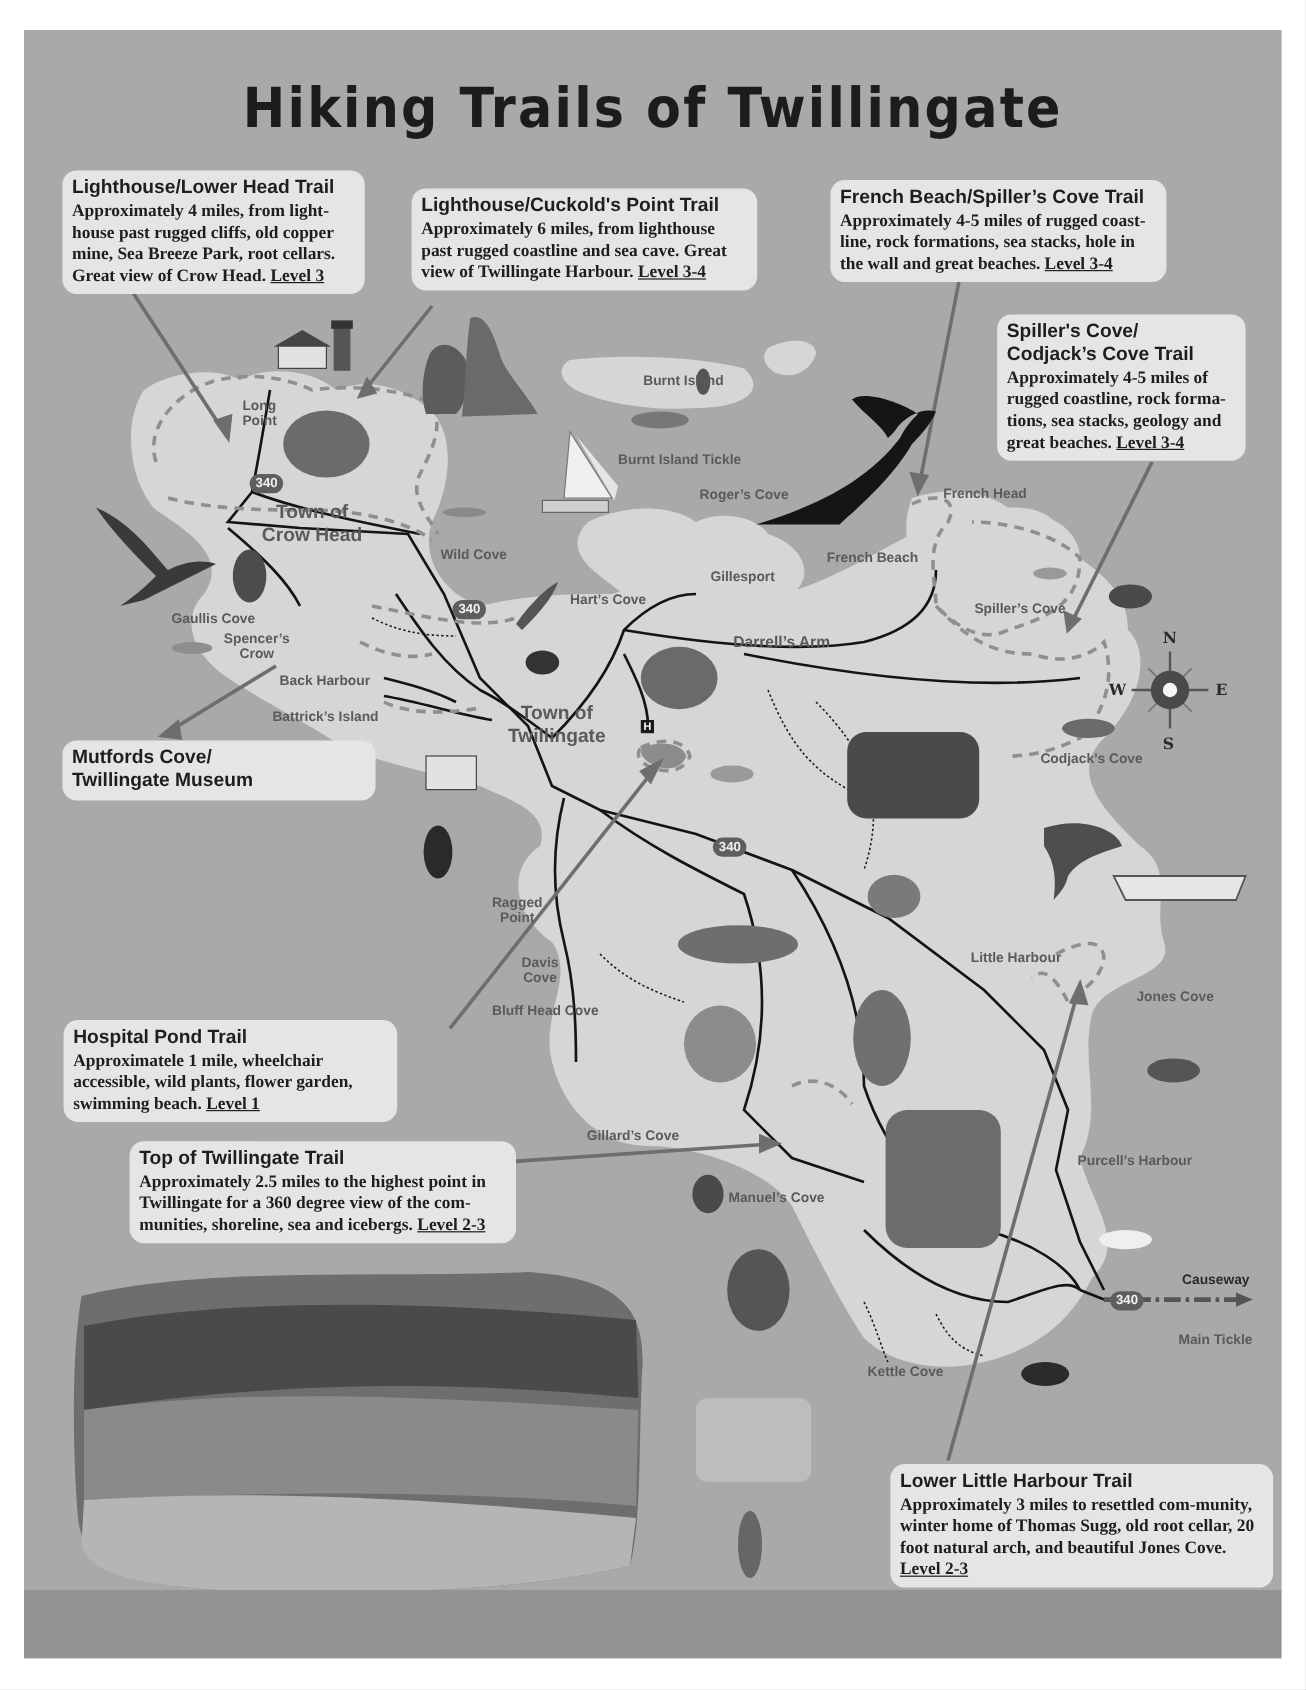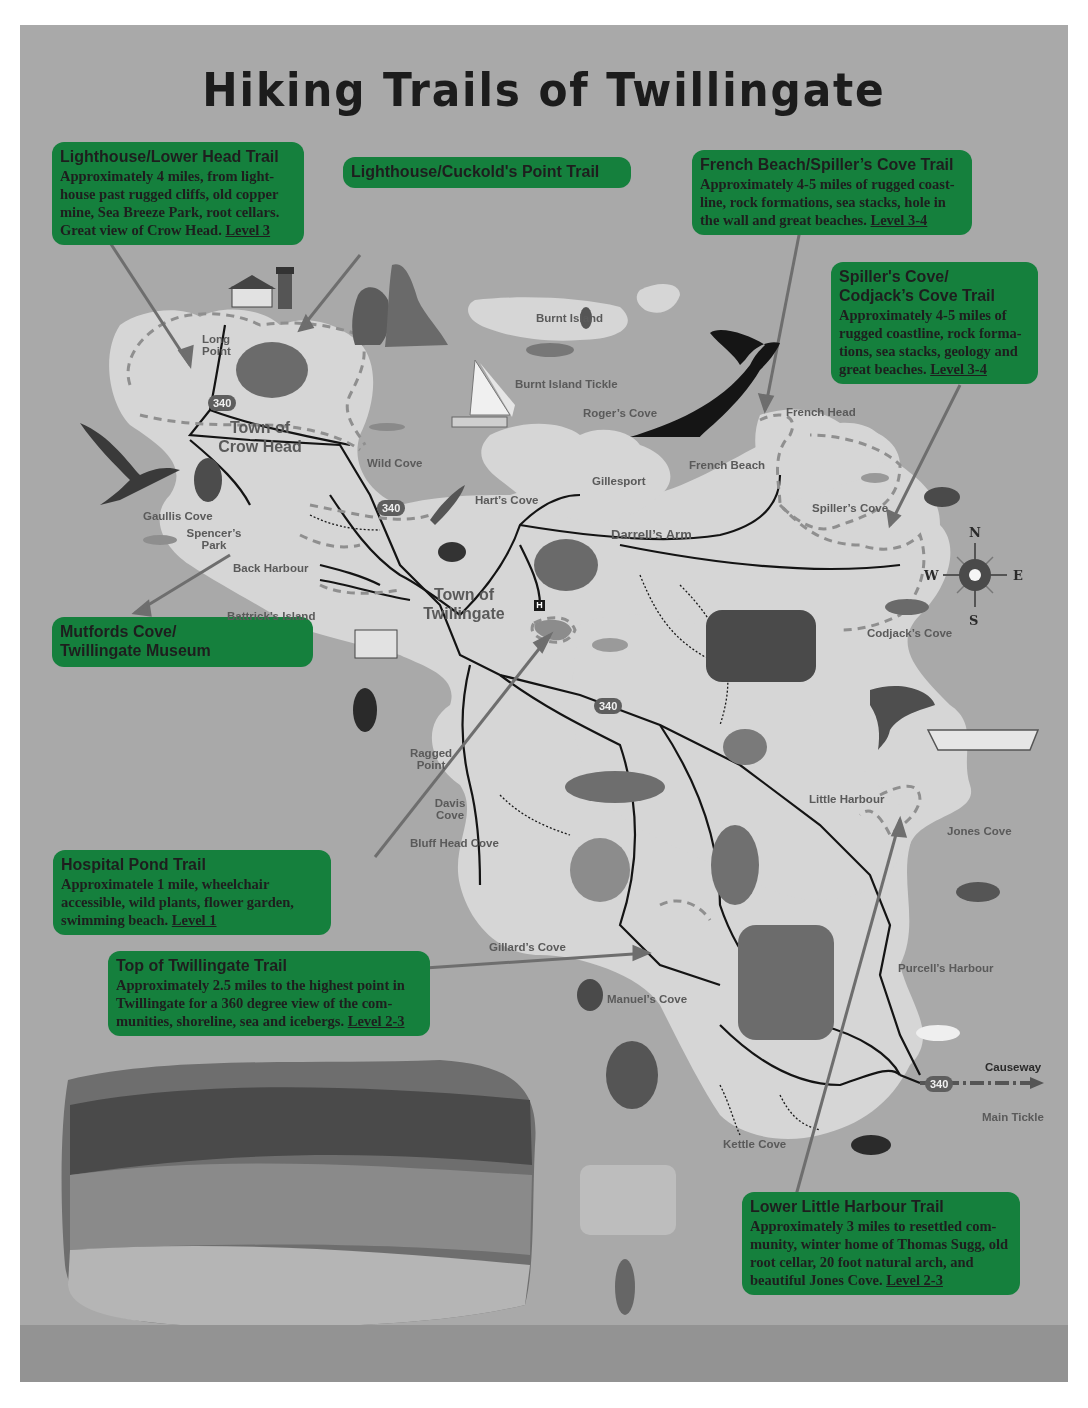--- a/index.html
+++ b/index.html
@@ -1,21 +1,21 @@
 <!DOCTYPE html>
 <html><head>
 <meta charset="utf-8">
 <style>
   html,body{margin:0;padding:0;background:#ffffff;}
   body{width:1088px;height:1408px;position:relative;overflow:hidden;font-family:"Liberation Sans",sans-serif;}
   #poster{position:absolute;left:20px;top:25px;width:1048px;height:1300px;background:#a9a9a9;overflow:hidden;}
   #footer-band{position:absolute;left:20px;top:1325px;width:1048px;height:57px;background:#939393;}
   #map-svg{position:absolute;left:0;top:0;width:1048px;height:1300px;}
   .title{position:absolute;left:0;top:38px;width:1048px;text-align:center;font-family:"DejaVu Sans",sans-serif;font-weight:bold;font-size:46px;letter-spacing:2px;color:#1c1c1c;transform:scaleX(0.92);transform-origin:center;}
-  .callout{position:absolute;background:#15803d;border-radius:12px;padding:5px 8px 6px 8px;box-sizing:border-box;color:#1e1e1e;}
+  .callout{position:absolute;background:#e5e5e5;border-radius:12px;padding:5px 8px 6px 8px;box-sizing:border-box;color:#1e1e1e;}
   .callout .c-title{font-family:"Liberation Sans",sans-serif;font-weight:bold;font-size:16px;line-height:19px;margin-bottom:1px;}
   .callout .c-body{font-family:"Liberation Serif",serif;font-weight:bold;font-size:14.5px;line-height:18px;}
   .callout .c-level{text-decoration:underline;}
   .place{position:absolute;font-family:"Liberation Sans",sans-serif;font-weight:bold;font-size:11.5px;color:#5a5a5a;line-height:12px;white-space:nowrap;}
   .town{position:absolute;font-family:"Liberation Sans",sans-serif;font-weight:bold;font-size:16px;color:#5a5a5a;line-height:19px;text-align:center;}
   .road-badge{position:absolute;background:#5e5e5e;color:#f0f0f0;font-family:"Liberation Sans",sans-serif;font-weight:bold;font-size:11px;border-radius:9px;padding:1px 5px;line-height:14px;}
   .compass-letter{position:absolute;font-family:"DejaVu Serif",serif;font-weight:bold;font-size:13px;color:#2a2a2a;}
   .causeway{position:absolute;font-family:"Liberation Sans",sans-serif;font-weight:bold;font-size:11.5px;color:#2b2b2b;}
   .hospital{position:absolute;width:11px;height:11px;background:#1a1a1a;color:#fff;font-size:9px;font-weight:bold;line-height:11px;text-align:center;font-family:"Liberation Sans",sans-serif;}
 </style>
@@ -202,20 +202,21 @@
 
   <div class="title">Hiking Trails of Twillingate</div>
 
   <div class="callout" style="left:32px;top:117px;width:252px;">
     <div class="c-title">Lighthouse/Lower Head Trail</div>
     <div class="c-body"><span>Approximately 4 miles, from light-house past rugged cliffs, old copper mine, Sea Breeze Park, root cellars. Great view of Crow Head.</span> <span class="c-level">Level 3</span></div>
   </div>
 
   <div class="callout" style="left:323px;top:132px;width:288px;">
     <div class="c-title">Lighthouse/Cuckold's Point Trail</div>
+    <div class="c-body"><span>Approximately 6 miles, from lighthouse past rugged coastline and sea cave. Great view of Twillingate Harbour.</span> <span class="c-level">Level 3-4</span></div>
   </div>
 
   <div class="callout" style="left:672px;top:125px;width:280px;">
     <div class="c-title">French Beach/Spiller’s Cove Trail</div>
     <div class="c-body"><span>Approximately 4-5 miles of rugged coast-line, rock formations, sea stacks, hole in the wall and great beaches.</span> <span class="c-level">Level 3-4</span></div>
   </div>
 
   <div class="callout" style="left:811px;top:237px;width:207px;">
     <div class="c-title" style="width:170px;">Spiller's Cove/ Codjack’s Cove Trail</div>
     <div class="c-body"><span>Approximately 4-5 miles of rugged coastline, rock forma-tions, sea stacks, geology and great beaches.</span> <span class="c-level">Level 3-4</span></div>
@@ -228,43 +229,43 @@
   <div class="callout" style="left:33px;top:825px;width:278px;">
     <div class="c-title">Hospital Pond Trail</div>
     <div class="c-body"><span>Approximatele 1 mile, wheelchair accessible, wild plants, flower garden, swimming beach.</span> <span class="c-level">Level 1</span></div>
   </div>
 
   <div class="callout" style="left:88px;top:926px;width:322px;">
     <div class="c-title">Top of Twillingate Trail</div>
     <div class="c-body"><span>Approximately 2.5 miles to the highest point in Twillingate for a 360 degree view of the com-munities, shoreline, sea and icebergs.</span> <span class="c-level">Level 2-3</span></div>
   </div>
 
-  <div class="callout" style="left:722px;top:1167px;width:278px;">
+  <div class="callout" style="left:722px;top:1195px;width:319px;">
     <div class="c-title">Lower Little Harbour Trail</div>
     <div class="c-body"><span>Approximately 3 miles to resettled com-munity, winter home of Thomas Sugg, old root cellar, 20 foot natural arch, and beautiful Jones Cove.</span> <span class="c-level">Level 2-3</span></div>
   </div>
 
   <div class="town" style="left:195px;top:393px;width:90px;">Town of Crow Head</div>
   <div class="town" style="left:398px;top:560px;width:92px;text-align:center;">Town of Twillingate</div>
 
   <div class="place" style="left:182px;top:262px;width:32px;white-space:normal;margin-top:46px;">Long Point</div>
   <div class="place" style="left:468px;top:287px;padding-left:48px;">Burnt Island</div>
   <div class="place" style="left:495px;top:353px;">Burnt Island Tickle</div>
   <div class="place" style="left:563px;top:382px;">Roger’s Cove</div>
   <div class="place" style="left:766px;top:381px;">French Head</div>
   <div class="place" style="left:669px;top:434px;">French Beach</div>
   <div class="place" style="left:347px;top:432px;">Wild Cove</div>
   <div class="place" style="left:572px;top:450px;">Gillesport</div>
   <div class="place" style="left:455px;top:469px;">Hart’s Cove</div>
   <div class="place" style="left:792px;top:477px;">Spiller’s Cove</div>
   <div class="place" style="left:591px;top:504px;font-size:13px;">Darrell’s Arm</div>
   <div class="place" style="left:123px;top:485px;">Gaullis Cove</div>
-  <div class="place" style="left:163px;top:502px;width:62px;white-space:normal;text-align:center;">Spencer’s Park</div>
+  <div class="place" style="left:163px;top:502px;width:62px;white-space:normal;text-align:center;">Spencer’s Crow</div>
   <div class="place" style="left:213px;top:537px;">Back Harbour</div>
-  <div class="place" style="left:207px;top:585px;">Battrick’s Island</div>
+  <div class="place" style="left:207px;top:567px;">Battrick’s Island</div>
   <div class="place" style="left:847px;top:602px;">Codjack’s Cove</div>
   <div class="place" style="left:388px;top:722px;width:46px;white-space:normal;text-align:center;">Ragged Point</div>
   <div class="place" style="left:412px;top:772px;width:36px;white-space:normal;text-align:center;">Davis Cove</div>
   <div class="place" style="left:390px;top:812px;">Bluff Head Cove</div>
   <div class="place" style="left:789px;top:768px;">Little Harbour</div>
   <div class="place" style="left:927px;top:800px;">Jones Cove</div>
   <div class="place" style="left:469px;top:916px;">Gillard’s Cove</div>
   <div class="place" style="left:878px;top:937px;">Purcell’s Harbour</div>
   <div class="place" style="left:587px;top:968px;">Manuel’s Cove</div>
   <div class="place" style="left:962px;top:1086px;">Main Tickle</div>

